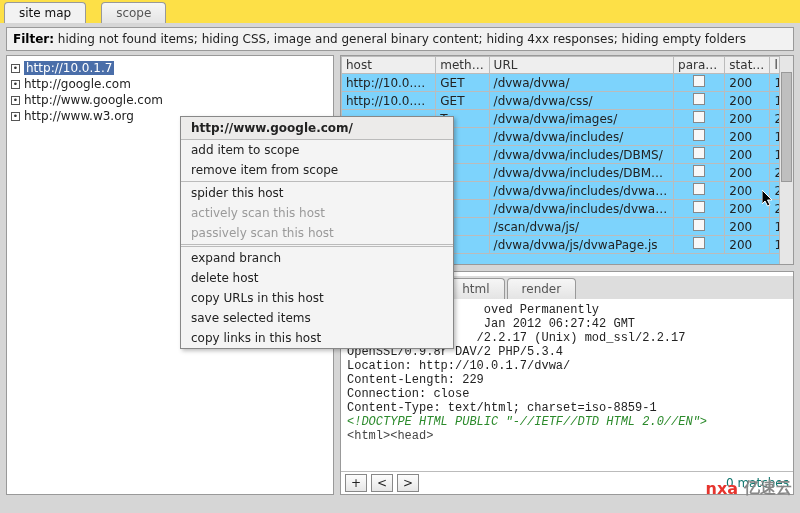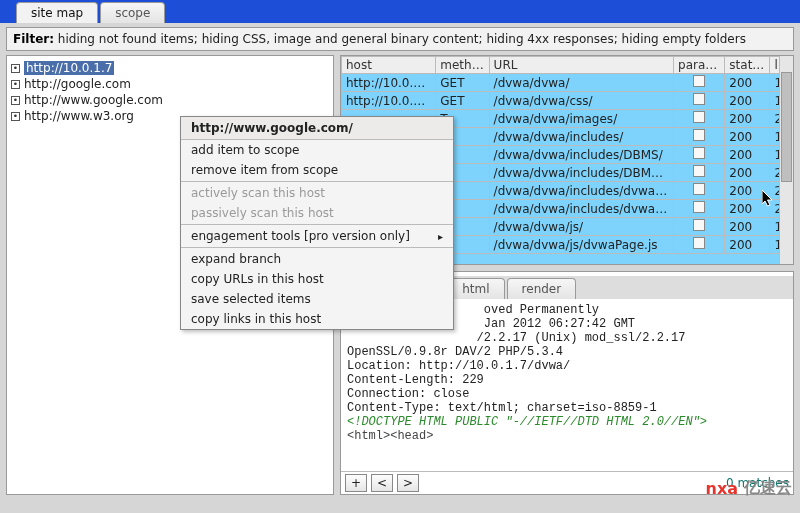--- a/index.html
+++ b/index.html
@@ -9,23 +9,23 @@
     font-size: 12px;
     background: #d6d6d6;
     color: #222;
     width: 800px;
     height: 513px;
     overflow: hidden;
     position: relative;
   }
   .tabbar {
     display: flex;
-    gap: 2px;
-    background: #1d4ed8;
-    padding: 2px 4px 0 16px;
+    gap: 15px;
+    background: #fde047;
+    padding: 2px 4px 0 4px;
   }
   .tab {
     padding: 3px 14px;
     background: linear-gradient(#f6f6f6,#e4e4e4);
     border: 1px solid #999;
     border-bottom: none;
     border-radius: 4px 4px 0 0;
     color: #555;
     cursor: pointer;
   }
@@ -264,21 +264,21 @@
               <td class="col-host"></td>
               <td class="col-method">T</td>
               <td class="col-url">/dvwa/dvwa/includes/dvwaPhp...</td>
               <td class="col-params" style="text-align:center"><span class="checkbox"></span></td>
               <td class="col-status">200</td>
               <td class="col-l">22</td>
             </tr>
             <tr>
               <td class="col-host"></td>
               <td class="col-method">T</td>
-              <td class="col-url">/dvwa/dvwa/js/</td>
+              <td class="col-url">/scan/dvwa/js/</td>
               <td class="col-params" style="text-align:center"><span class="checkbox"></span></td>
               <td class="col-status">200</td>
               <td class="col-l">10</td>
             </tr>
             <tr>
               <td class="col-host"></td>
               <td class="col-method">T</td>
               <td class="col-url">/dvwa/dvwa/js/dvwaPage.js</td>
               <td class="col-params" style="text-align:center"><span class="checkbox"></span></td>
               <td class="col-status">200</td>
@@ -308,26 +308,27 @@
     </div>
   </div>
 </div>
 
 <div class="ctxmenu">
   <div class="hdr">http://www.google.com/</div>
   <div id="ctxitems">
       <div class="mi">add item to scope</div>
       <div class="mi">remove item from scope</div>
       <div class="sep"></div>
+      <div class="mi">spider this host</div>
       <div class="mi disabled">actively scan this host</div>
       <div class="mi disabled">passively scan this host</div>
       <div class="sep"></div>
-      <div class="mi sub">engagement tools [pro version only]</div>
       <div class="sep"></div>
       <div class="mi">expand branch</div>
+      <div class="mi">delete host</div>
       <div class="mi">copy URLs in this host</div>
       <div class="mi">save selected items</div>
       <div class="mi">copy links in this host</div>
     </div>
 </div>
 
 <svg class="cursor" viewBox="0 0 12 18">
   <path d="M0 0 L0 14 L3 11 L5.5 16 L8 15 L5.5 10 L10 10 Z" fill="#000" stroke="#fff" stroke-width="1"></path>
 </svg>
 

